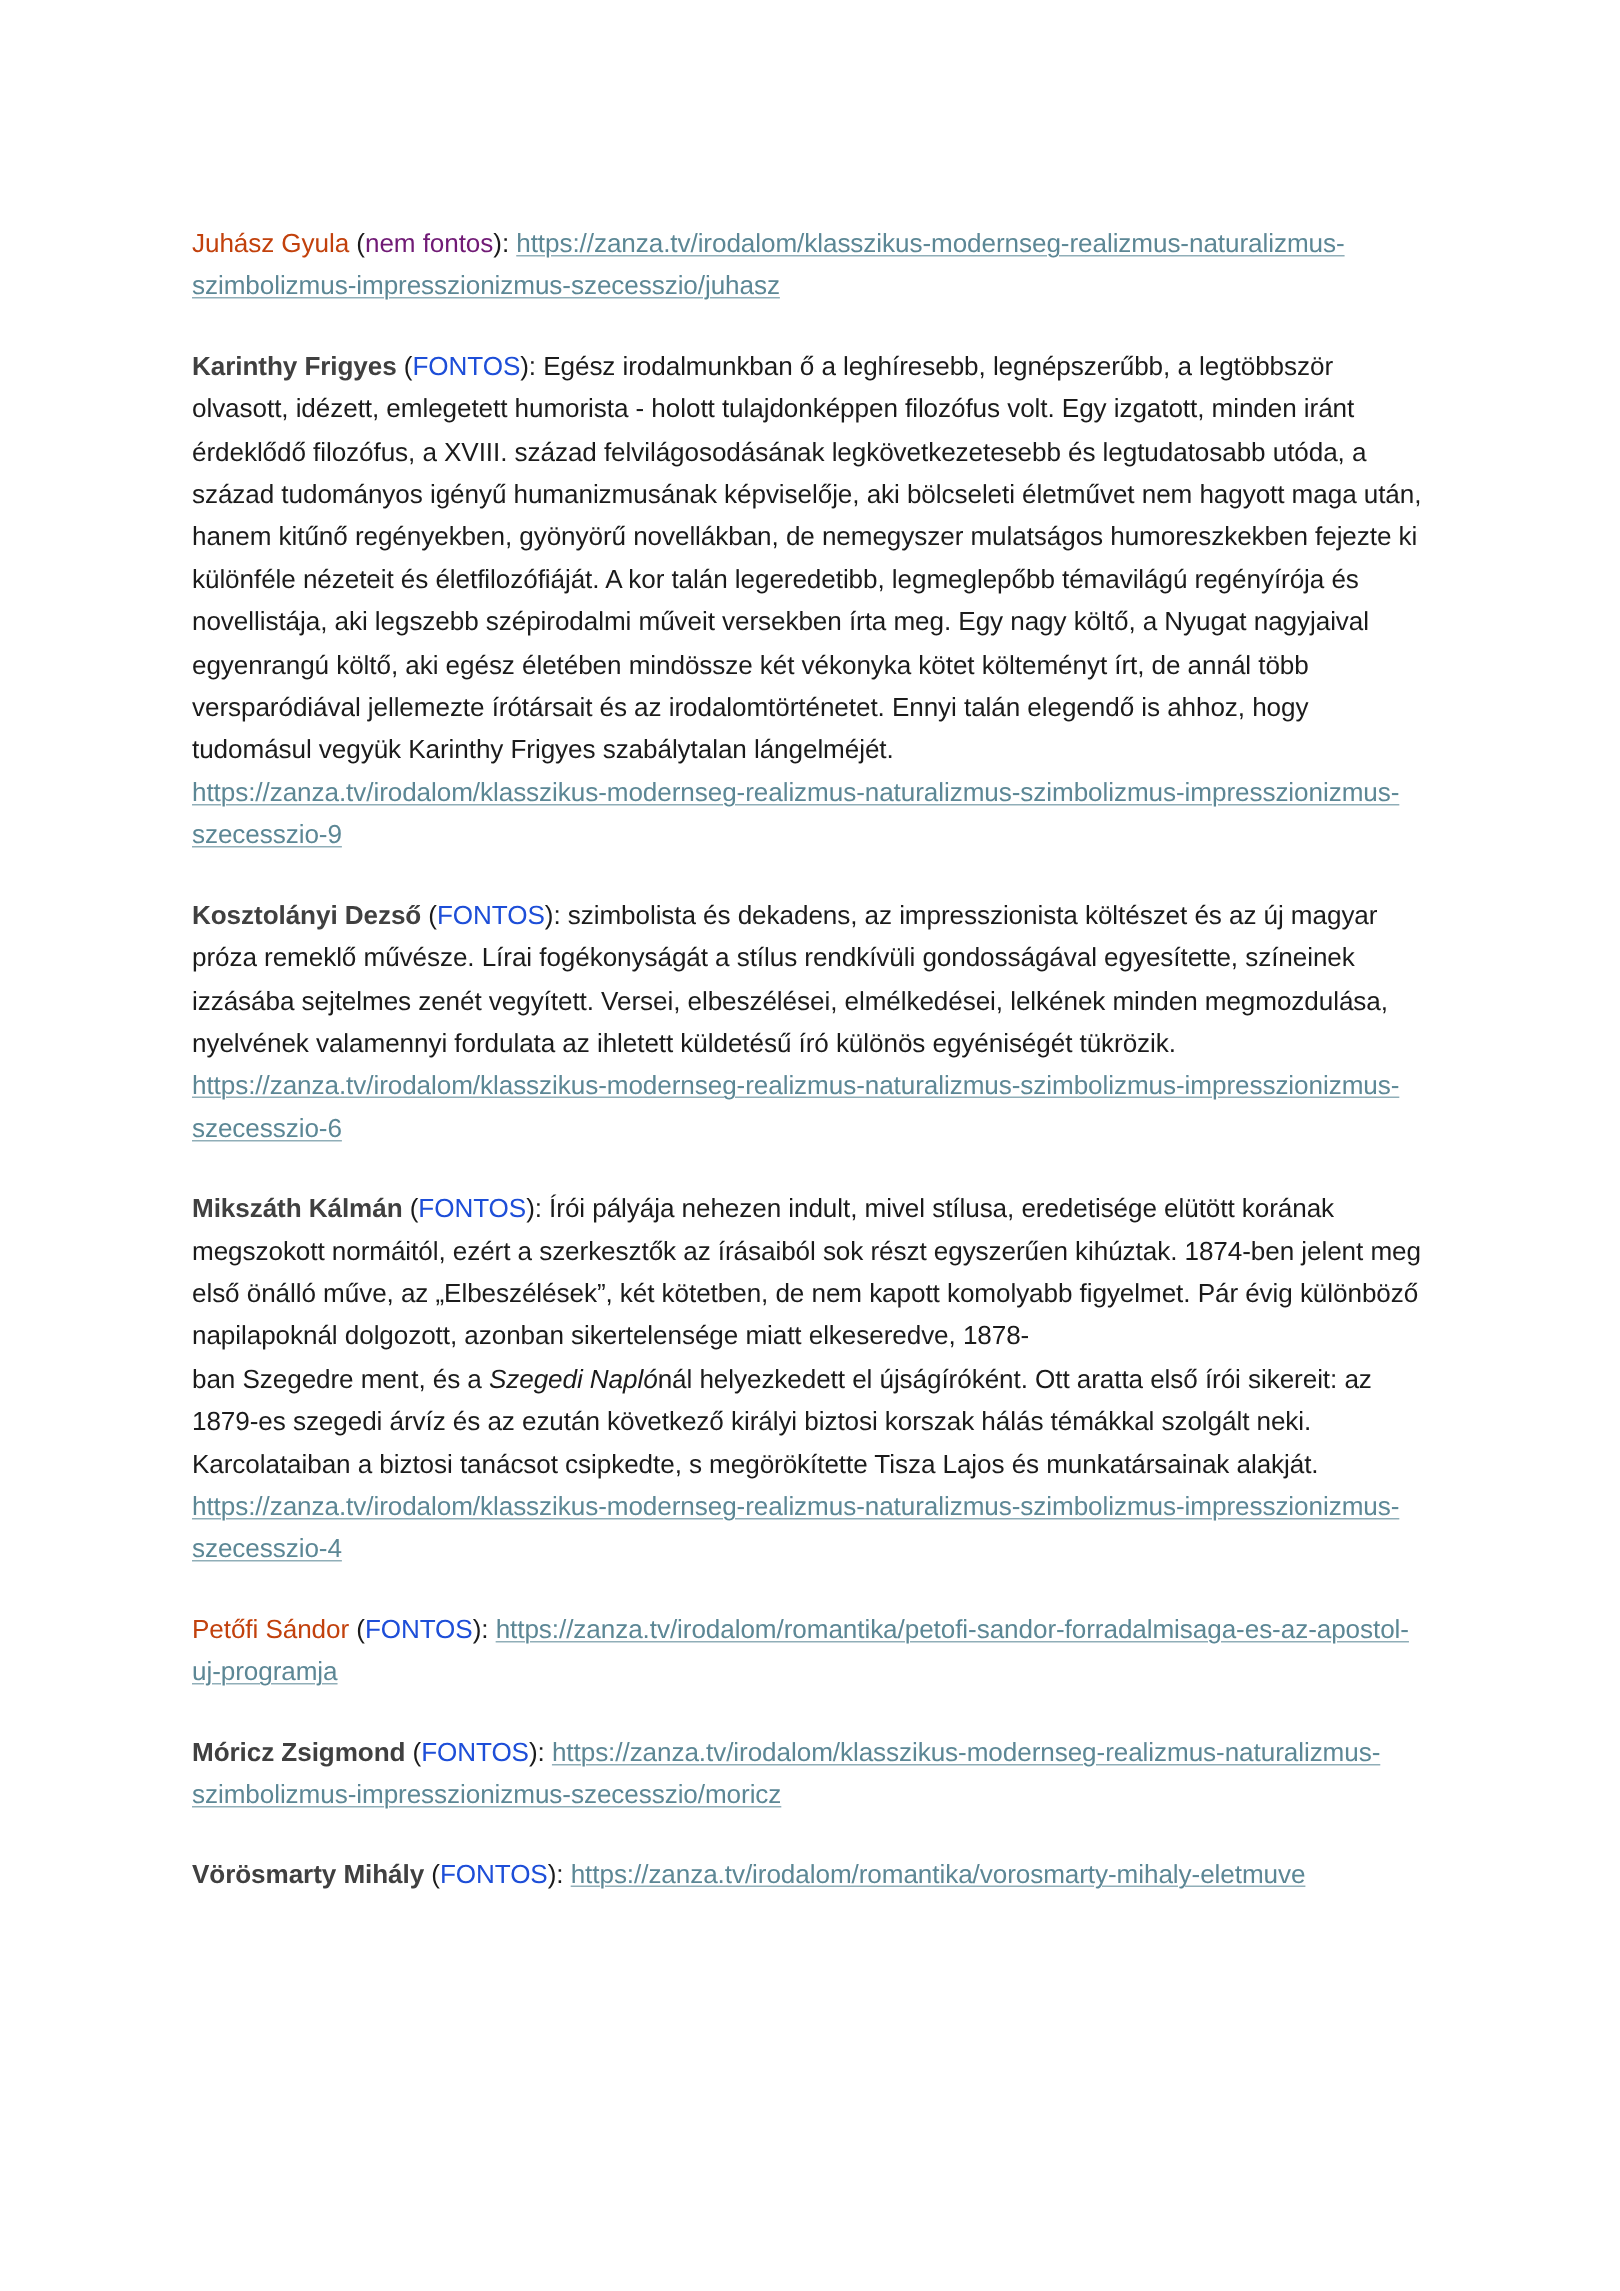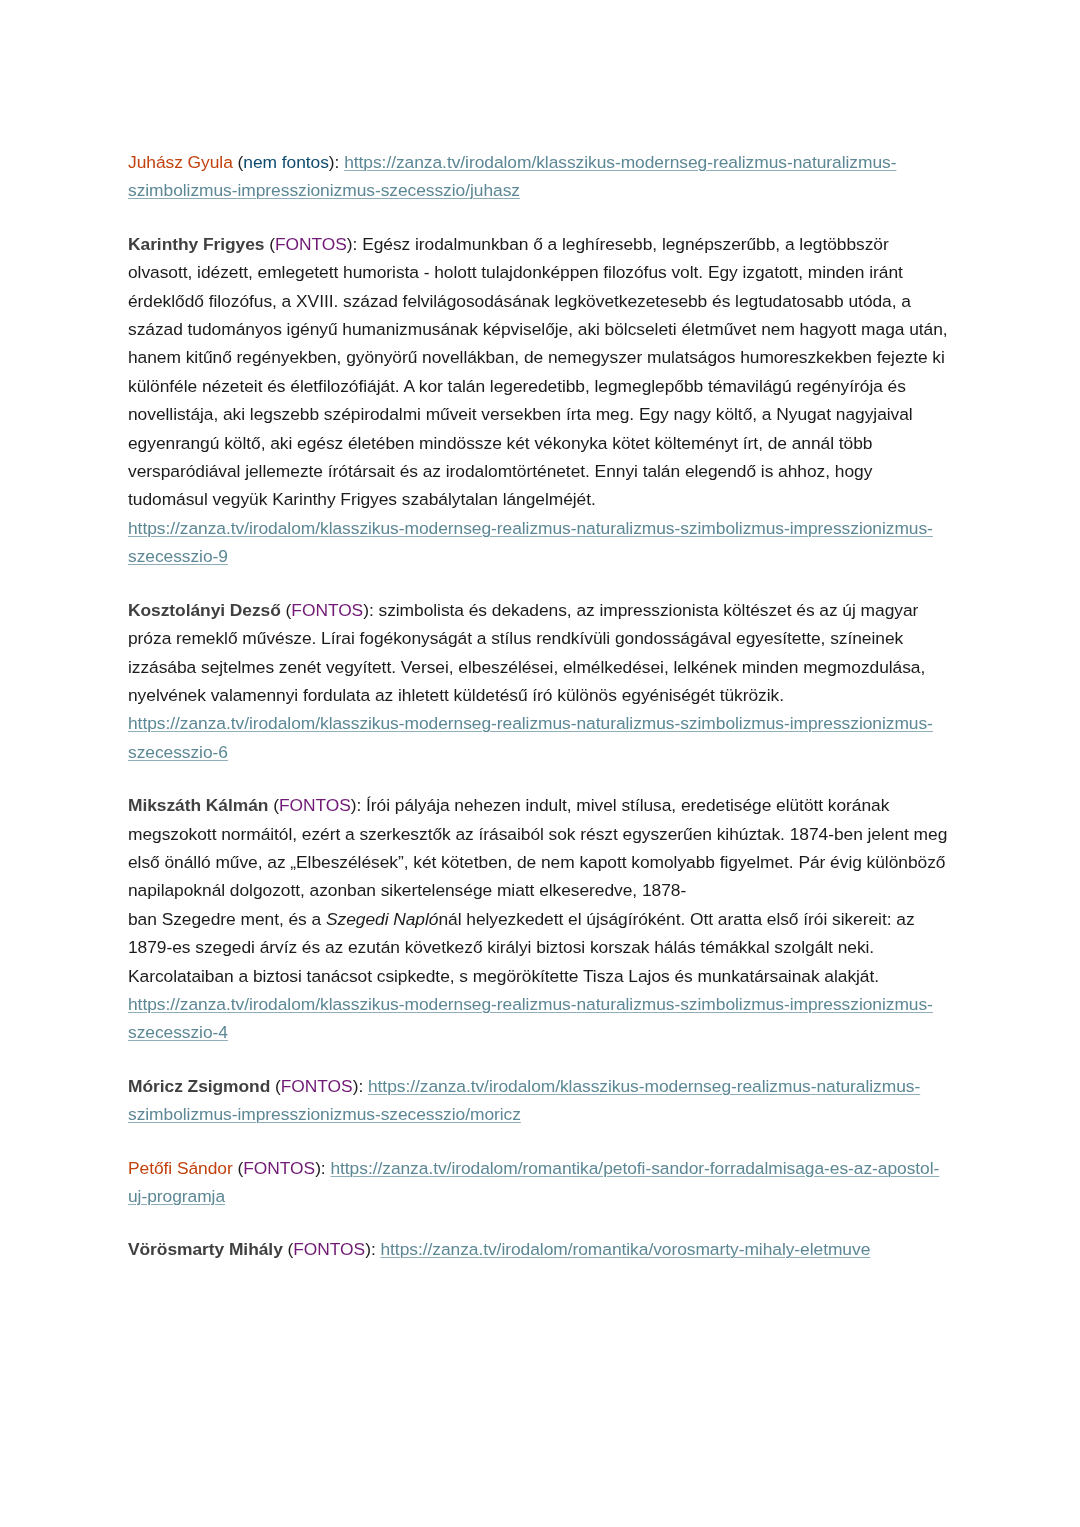--- a/index.html
+++ b/index.html
@@ -47,25 +47,25 @@
   b.name {
     font-weight: 700;
     color: #404040;
   }
   span.name-plain {
     font-weight: 400;
     color: #c2410c;
   }
 
   .fontos {
-    color: #701a75;
+    color: #1d4ed8;
     font-weight: 400;
   }
   .nemfontos {
-    color: #0c4a6e;
+    color: #701a75;
     margin-top: 44px;
   }
 
   a.link, .link {
     color: #5c8795;
     text-decoration: underline;
     text-decoration-color: #90aeb8;
     text-underline-offset: 2px;
     text-decoration-thickness: 1px;
     word-break: break-word;
@@ -92,25 +92,25 @@
 
     <p class="para">
       <b class="name">Kosztolányi Dezső</b><span> (</span><span class="fontos">FONTOS</span><span>): </span><span>szimbolista és dekadens, az impresszionista költészet és az új magyar próza remeklő művésze. Lírai fogékonyságát a stílus rendkívüli gondosságával egyesítette, színeinek izzásába sejtelmes zenét vegyített. Versei, elbeszélései, elmélkedései, lelkének minden megmozdulása, nyelvének valamennyi fordulata az ihletett küldetésű író különös egyéniségét tükrözik.</span><br><span class="link">https://zanza.tv/irodalom/klasszikus-modernseg-realizmus-naturalizmus-szimbolizmus-impresszionizmus-szecesszio-6</span>
     </p>
 
     <p class="para">
       <b class="name">Mikszáth Kálmán</b><span> (</span><span class="fontos">FONTOS</span><span>): </span><span>Írói pályája nehezen indult, mivel stílusa, eredetisége elütött korának megszokott normáitól, ezért a szerkesztők az írásaiból sok részt egyszerűen kihúztak. 1874-ben jelent meg első önálló műve, az „Elbeszélések”, két kötetben, de nem kapott komolyabb figyelmet. Pár évig különböző napilapoknál dolgozott, azonban sikertelensége miatt elkeseredve, 1878-</span><br><span>ban Szegedre ment, és a </span><i class="work">Szegedi Napló</i><span>nál helyezkedett el újságíróként. Ott aratta első írói sikereit: az 1879-es szegedi árvíz és az ezután következő királyi biztosi korszak hálás témákkal szolgált neki. Karcolataiban a biztosi tanácsot csipkedte, s megörökítette Tisza Lajos és munkatársainak alakját.</span><br><span class="link">https://zanza.tv/irodalom/klasszikus-modernseg-realizmus-naturalizmus-szimbolizmus-impresszionizmus-szecesszio-4</span>
     </p>
 
     <p class="para">
-      <b class="name">Móricz Zsigmond</b><span> (</span><span class="fontos">FONTOS</span><span>): </span><span class="link">https://zanza.tv/irodalom/klasszikus-modernseg-realizmus-naturalizmus-szimbolizmus-impresszionizmus-szecesszio/moricz</span>
+      <span class="name-plain">Petőfi Sándor</span><span> (</span><span class="fontos">FONTOS</span><span>): </span><span class="link">https://zanza.tv/irodalom/romantika/petofi-sandor-forradalmisaga-es-az-apostol-uj-programja</span>
     </p>
 
     <p class="para">
-      <span class="name-plain">Petőfi Sándor</span><span> (</span><span class="fontos">FONTOS</span><span>): </span><span class="link">https://zanza.tv/irodalom/romantika/petofi-sandor-forradalmisaga-es-az-apostol-uj-programja</span>
+      <b class="name">Móricz Zsigmond</b><span> (</span><span class="fontos">FONTOS</span><span>): </span><span class="link">https://zanza.tv/irodalom/klasszikus-modernseg-realizmus-naturalizmus-szimbolizmus-impresszionizmus-szecesszio/moricz</span>
     </p>
 
     <p class="para">
       <b class="name">Vörösmarty Mihály</b><span> (</span><span class="fontos">FONTOS</span><span>): </span><span class="link">https://zanza.tv/irodalom/romantika/vorosmarty-mihaly-eletmuve</span>
     </p>
 
   </div>
 </div>
 
 </body></html>

